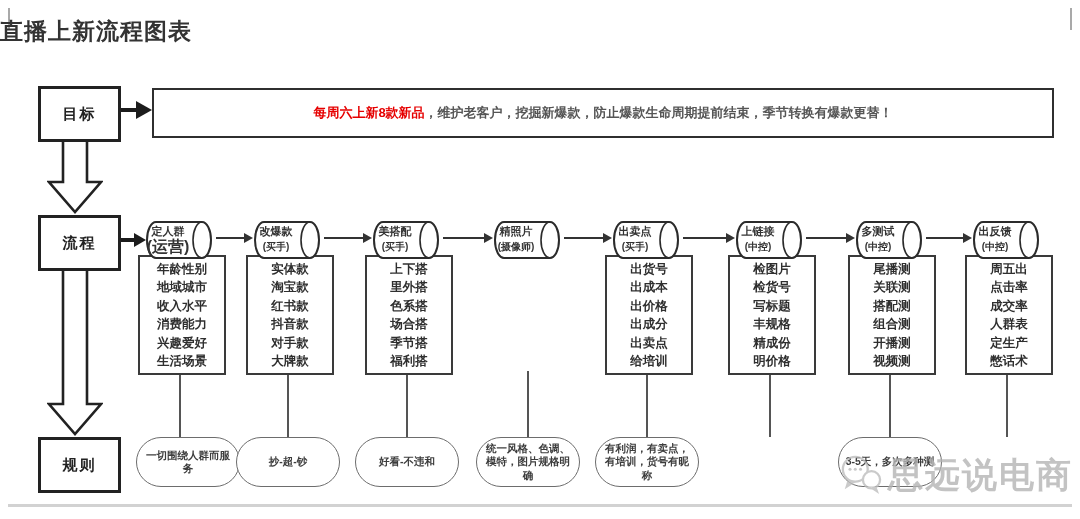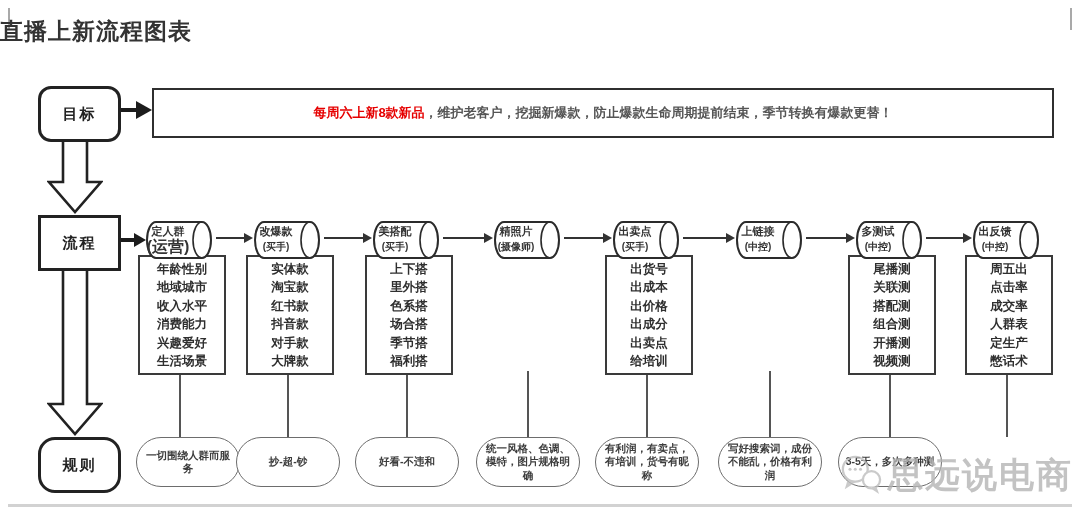--- a/index.html
+++ b/index.html
@@ -45,27 +45,27 @@
 <body>
 
 <div class="stage">
 
   <div class="tick" style="left:8px;top:8px;width:2px;height:22px;"></div>
   <div class="tick" style="left:1070px;top:8px;width:2px;height:22px;"></div>
   <div class="frameline" style="left:8px;top:504px;width:1064px;height:3px;"></div>
 
   <div class="title">直播上新流程图表</div>
 
-  <div class="keybox" style="top:86px;border-radius:13px;">
+  <div class="keybox" style="top:86px;">
     <span>目标</span>
   </div>
   <div class="keybox" style="top:215px;">
     <span>流程</span>
   </div>
-  <div class="keybox" style="top:437px;border-radius:17px;">
+  <div class="keybox" style="top:437px;">
     <span>规则</span>
   </div>
 
   <div class="banner">
     <span><span class="hl">每周六上新8款新品</span><span>，维护老客户，挖掘新爆款，防止爆款生命周期提前结束，季节转换有爆款更替！</span></span>
   </div>
 
   <div class="hstem" style="left:114px;top:108px;width:24px;height:4px;"></div>
   <div class="hhead" style="left:136px;top:101px;border-left:16px solid #1c1c1c;border-top:9px solid transparent;border-bottom:9px solid transparent;"></div>
 
@@ -209,23 +209,30 @@
     <div class="step-header">
       <svg width="68" height="40" viewBox="0 0 68 40">
         <path d="M10,2 H56 A9,18 0 0 1 56,38 H10 A9,18 0 0 1 10,2 Z" fill="#ffffff" stroke="#2b2b2b" stroke-width="2"></path>
         <path d="M56,2 A9,18 0 0 0 56,38" fill="none" stroke="#2b2b2b" stroke-width="1.6"></path>
       </svg>
       <div class="header-text">
         <div>上链接</div>
         <div style="font-size:10px;">(中控)</div>
       </div>
     </div>
+    <div class="list-box">
+        <div>检图片</div>
+        <div>检货号</div>
+        <div>写标题</div>
+        <div>丰规格</div>
+        <div>精成份</div>
+        <div>明价格</div>
+      </div>
   </div>
 <div class="vline" style="left: 769px;"></div>
-    <div class="rule-pill" style="left: 718px;">写好搜索词，成份不能乱，价格有利润</div>
     <div class="conn-line" style="left: 806px; top: 237px; width: 40px;"></div>
     <div class="conn-head" style="left: 846px; top: 233px;"></div>
   <div class="step-col" style="left: 838px;">
     <div class="step-header">
       <svg width="68" height="40" viewBox="0 0 68 40">
         <path d="M10,2 H56 A9,18 0 0 1 56,38 H10 A9,18 0 0 1 10,2 Z" fill="#ffffff" stroke="#2b2b2b" stroke-width="2"></path>
         <path d="M56,2 A9,18 0 0 0 56,38" fill="none" stroke="#2b2b2b" stroke-width="1.6"></path>
       </svg>
       <div class="header-text">
         <div>多测试</div>

